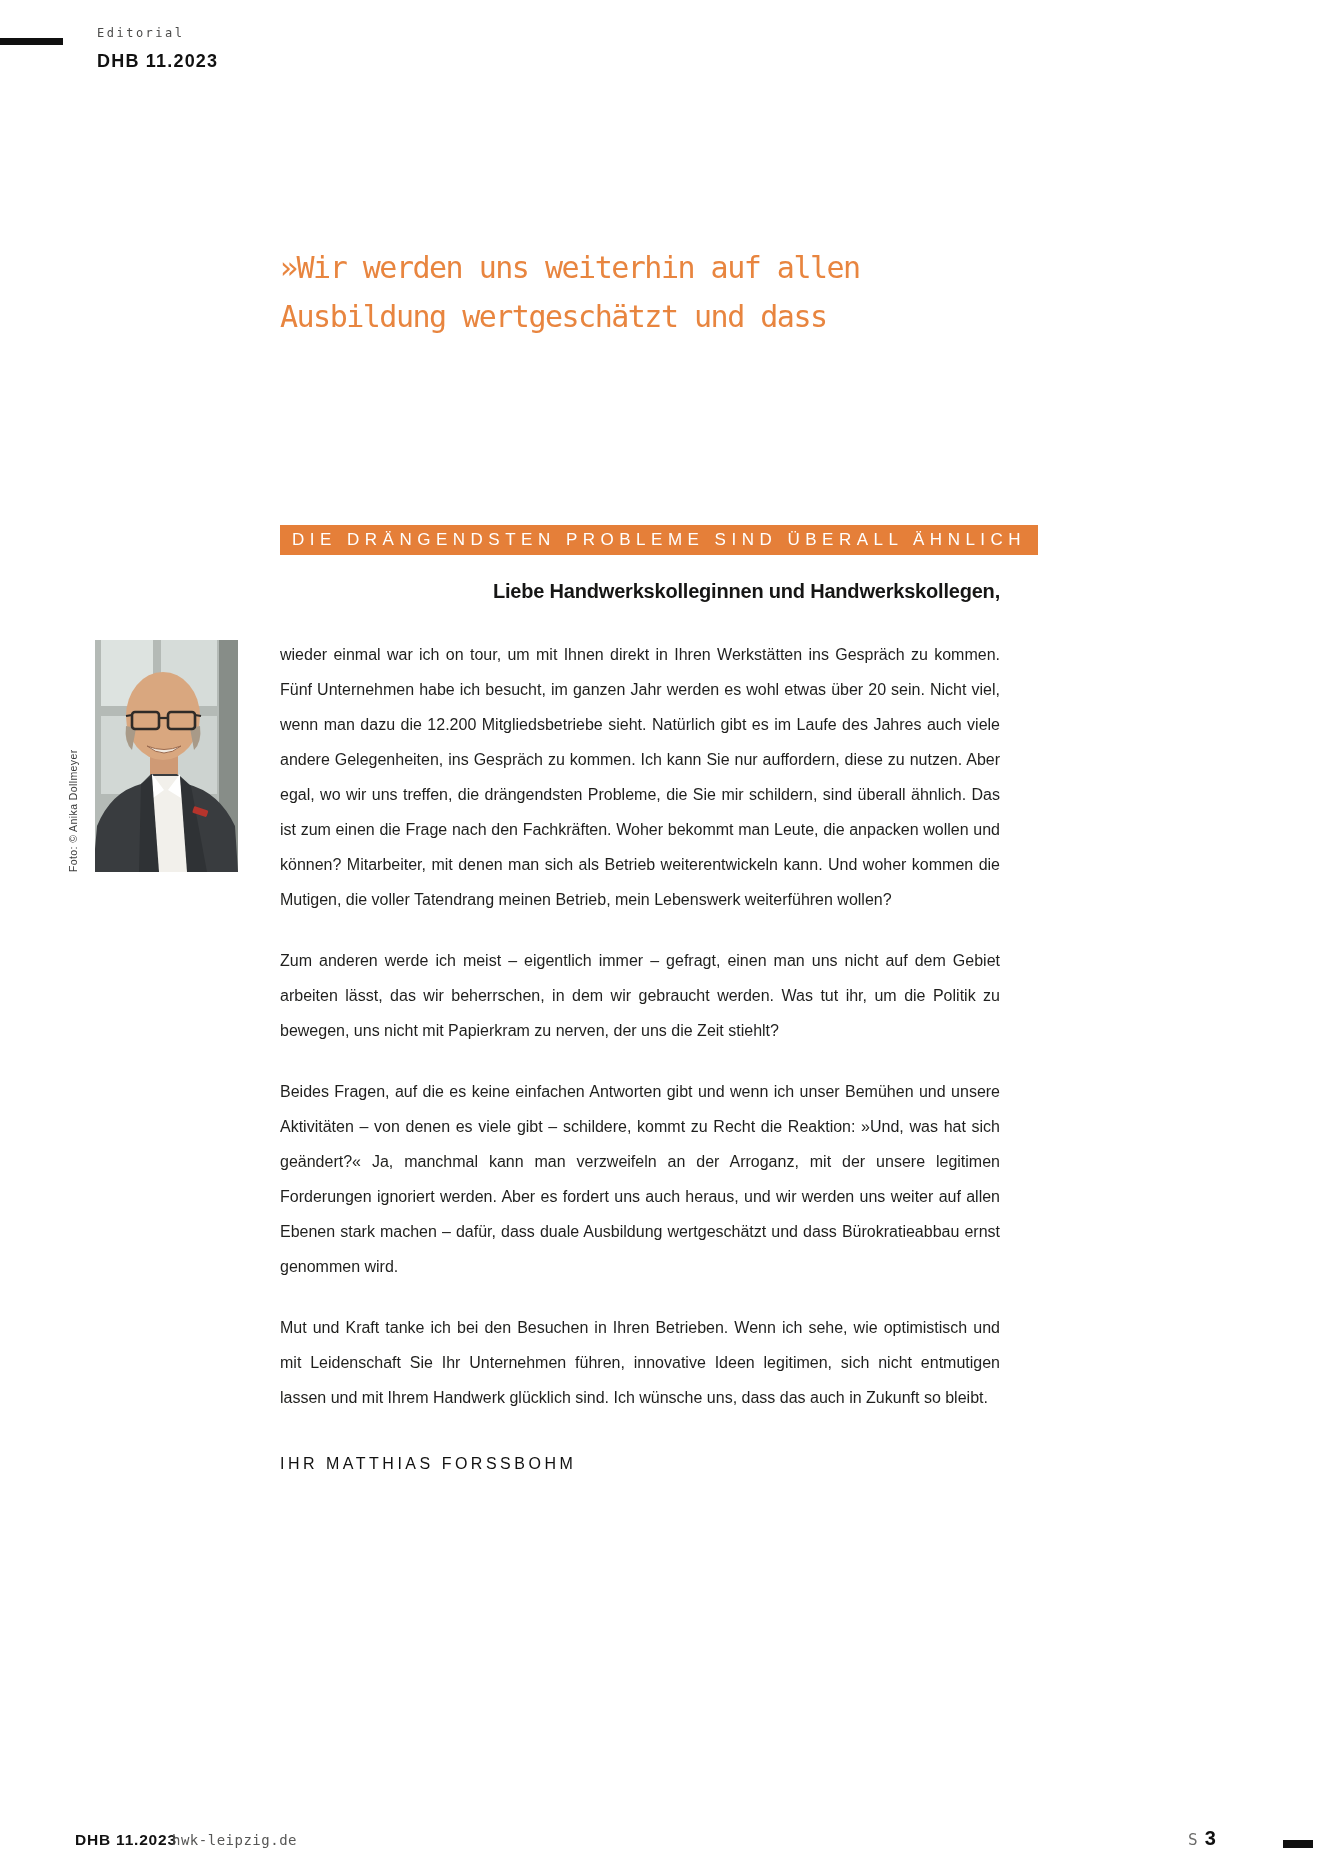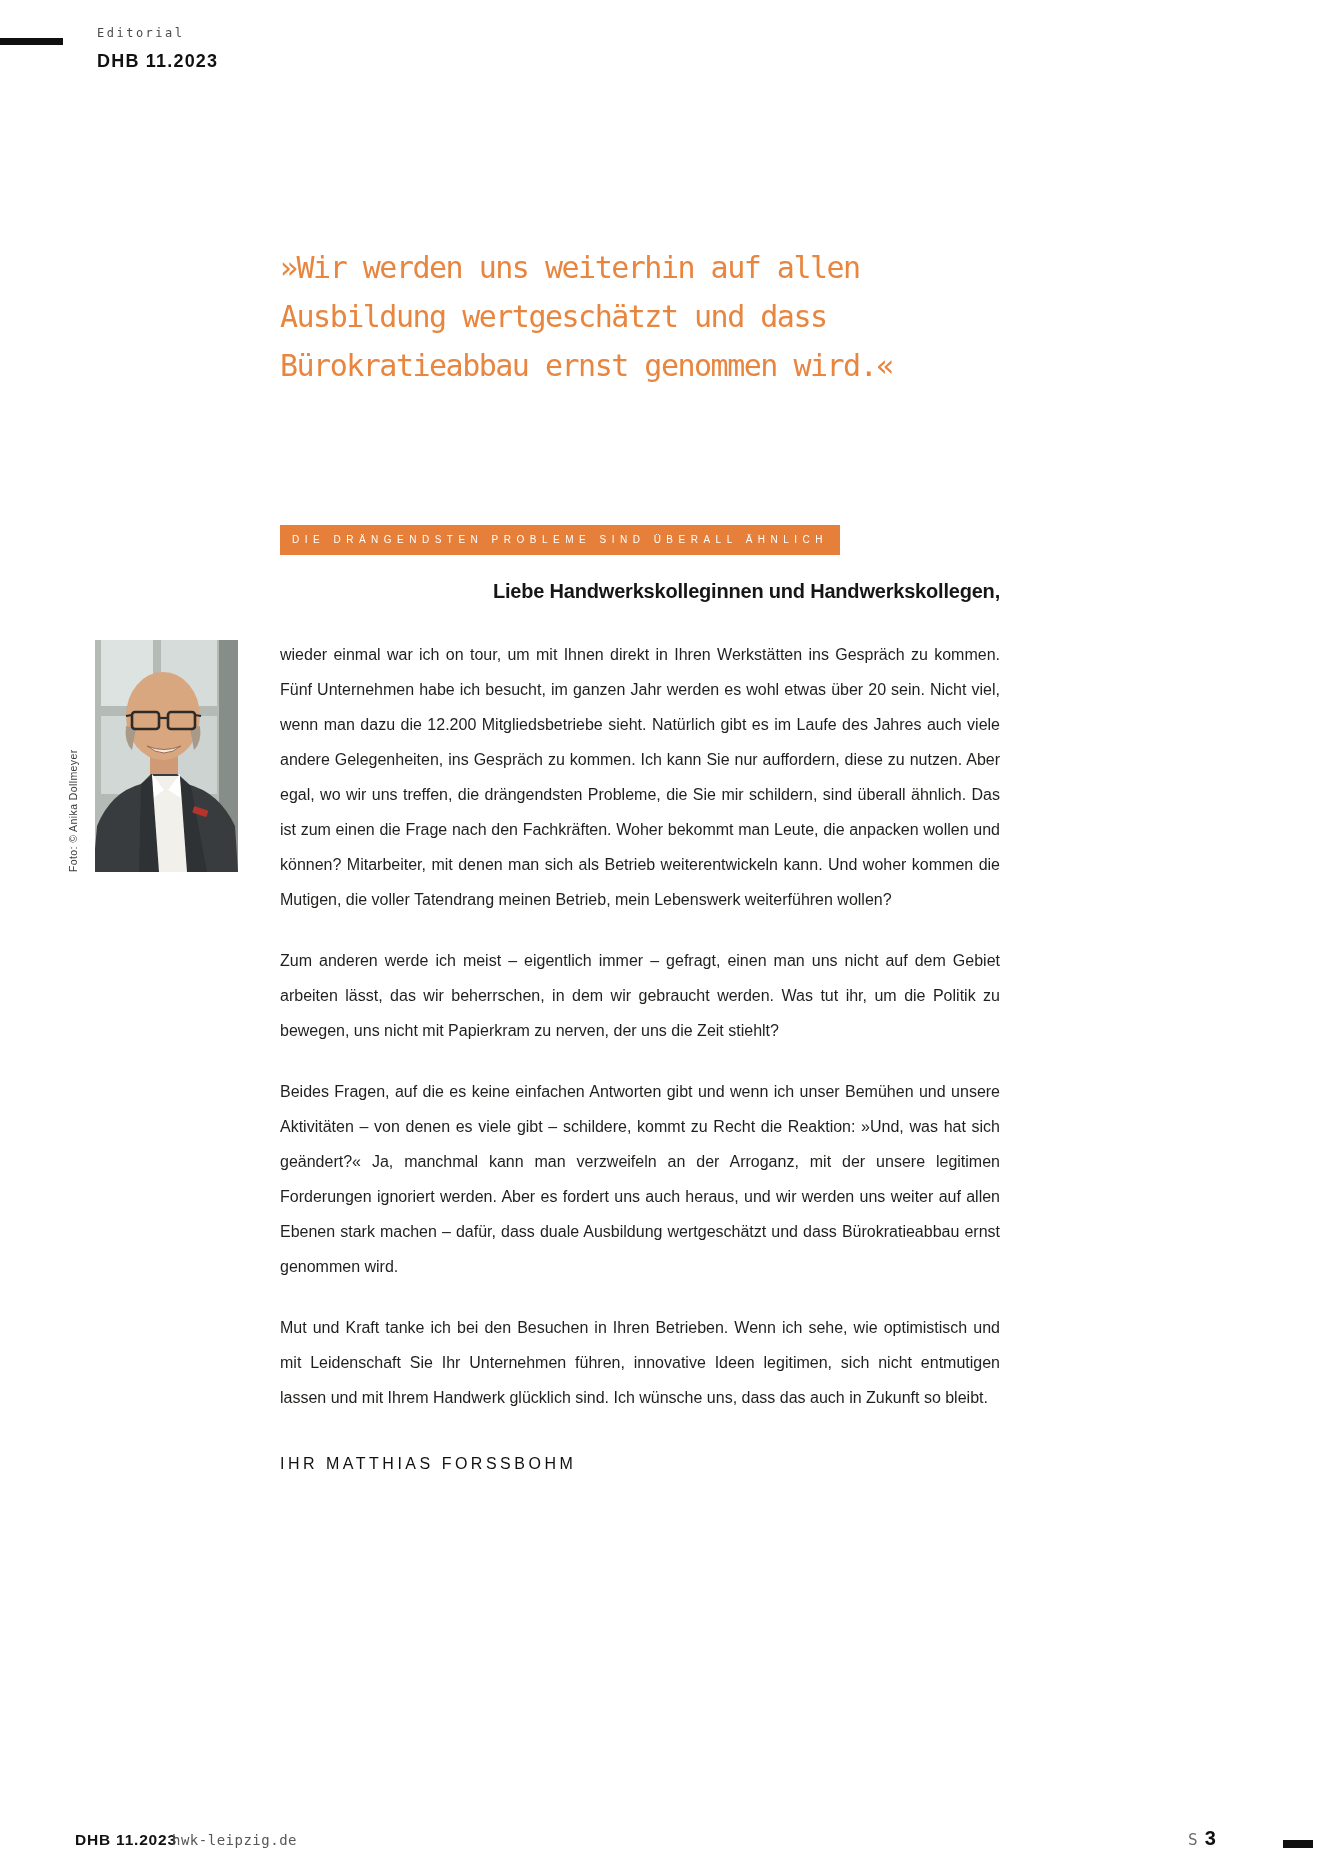--- a/index.html
+++ b/index.html
@@ -27,21 +27,21 @@
     position:absolute;left:280px;top:243px;margin:0;
     font-family:"DejaVu Sans Mono",monospace;
     font-size:30px;line-height:49px;letter-spacing:-1.5px;
     font-weight:normal;color:#e8853f;
   }
   
   .section-tag{
     position:absolute;left:280px;top:525px;
     background:#e57f39;color:#ffffff;
     height:30px;line-height:30px;padding:0 12px;
-    font-size:10px;font-weight:500;letter-spacing:5.5px;
+    font-size:17px;font-weight:500;letter-spacing:5.5px;
     white-space:nowrap;
   }
   
   .portrait{position:absolute;left:95px;top:640px;width:143px;height:232px;margin:0;}
   .portrait svg{display:block;width:143px;height:232px;}
   .credit{
     position:absolute;left:-16px;bottom:0;
     transform:rotate(-90deg);transform-origin:0 100%;
     white-space:nowrap;
     font-size:10.5px;letter-spacing:0.4px;color:#3a3a3a;
@@ -81,21 +81,20 @@
 
 <div class="page">
 
   <div class="rule-top"></div>
   <div class="kicker">Editorial</div>
   <div class="kicker-issue">DHB 11.2023</div>
 
   <blockquote class="pullquote">
     <div>»Wir werden uns weiterhin auf allen</div>
     <div>Ausbildung wertgeschätzt und dass</div>
-    <div>Bürokratieabbau ernst genommen wird.«</div>
   </blockquote>
 
   <div class="section-tag">DIE DRÄNGENDSTEN PROBLEME SIND ÜBERALL ÄHNLICH</div>
 
   <figure class="portrait">
     <figcaption class="credit">Foto: © Anika Dollmeyer</figcaption>
     <svg viewBox="0 0 143 232" aria-hidden="true">
 
       <rect x="0" y="0" width="143" height="232" fill="#b4bab6"></rect>
       <rect x="6" y="0" width="52" height="66" fill="#dde3e0"></rect>

